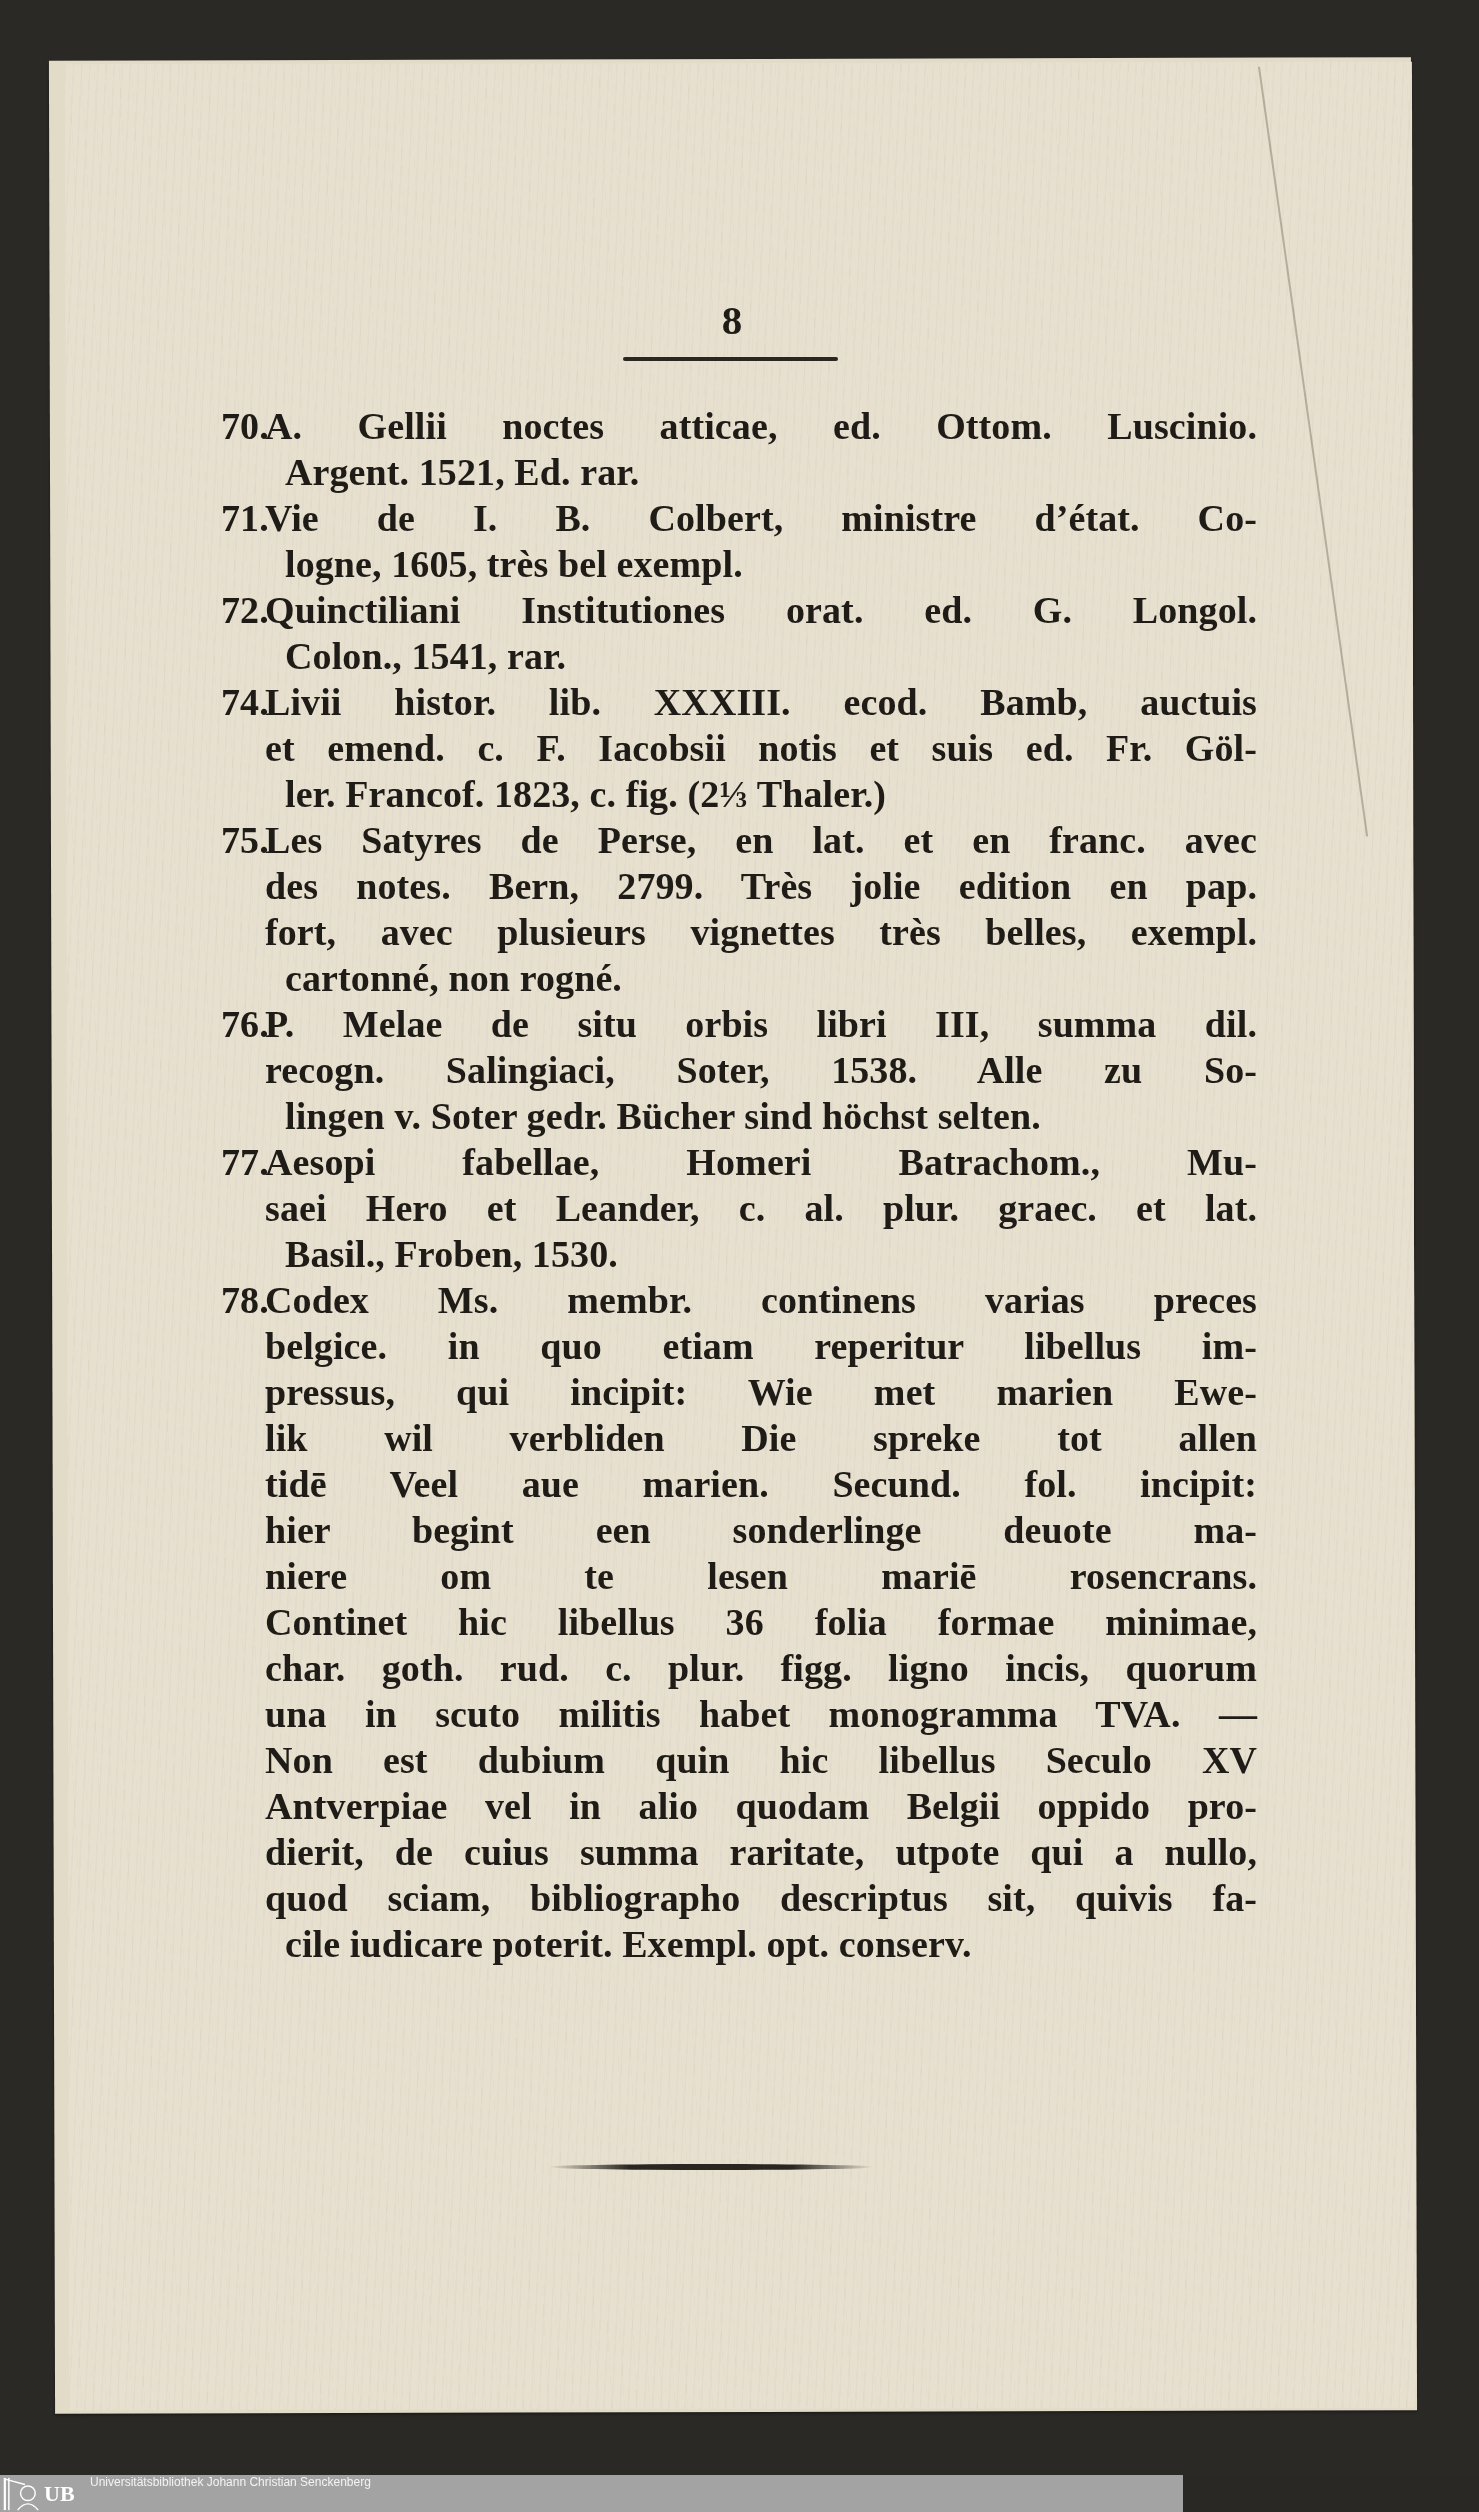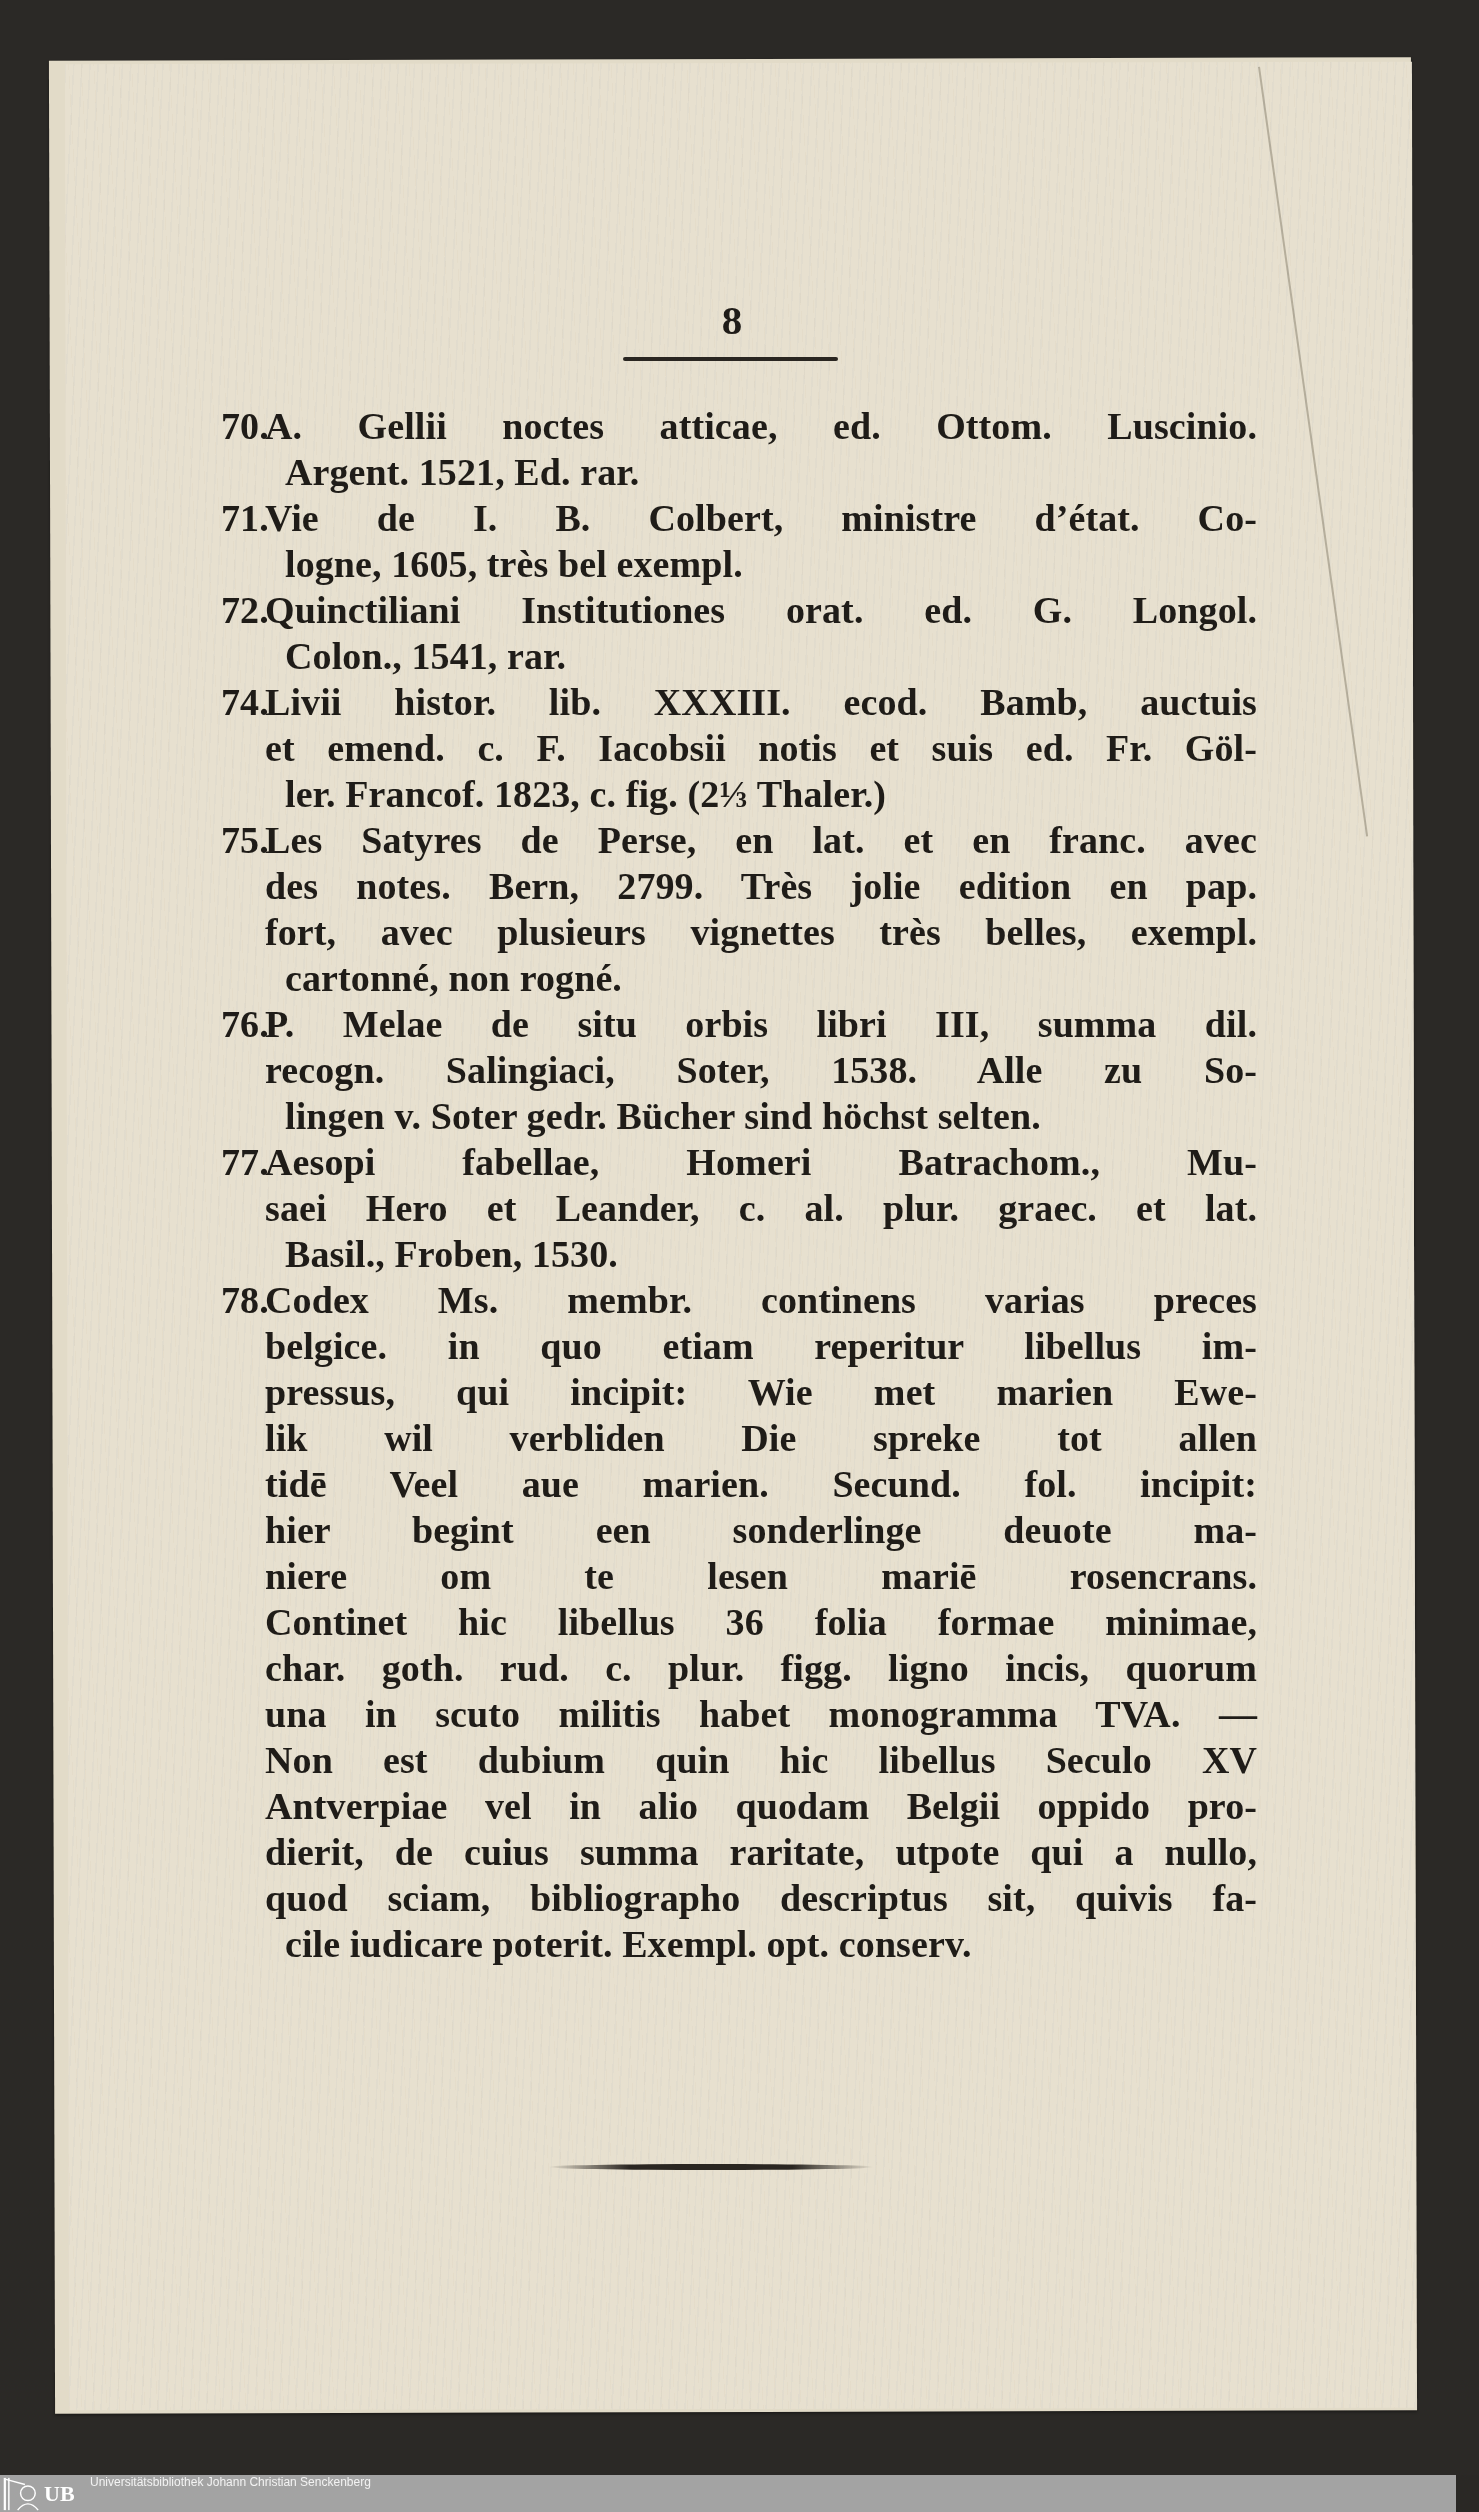--- a/index.html
+++ b/index.html
@@ -48,21 +48,21 @@
   .entries {
     position: absolute; left: 221px; top: 403px; width: 1036px;
     color: #1f1c18; font-size: 38px; line-height: 46px; font-weight: bold;
     letter-spacing: 0.1px;
   }
   .entry { position: relative; padding-left: 44px; }
   .entry-num { position: absolute; left: 0; top: 0; font-weight: bold; }
   .line { display: block; white-space: nowrap; text-align: justify; text-align-last: justify; }
   .line.last { text-align-last: left; margin-left: 20px; }
   .footer {
-    position: absolute; left: 0; top: 2475px; width: 1456px; height: 37px;
+    position: absolute; left: 0; top: 2475px; width: 1183px; height: 37px;
     background: #a3a3a3; color: #f3f3f3;
     font-family: "Liberation Sans", "DejaVu Sans", sans-serif;
   }
   .logo {
     position: absolute; left: 3px; top: 1.5px; width: 81px; height: 34px;
   }
   .logo-text { position: absolute; left: 41px; top: 4.4px; font-size: 22px; font-weight: bold; color: #fff; font-family: "Liberation Serif", serif; }
   .footer-l1 { position: absolute; left: 90px; top: 0; font-size: 12px; text-align: right; }
   .footer-l2 { position: absolute; left: 90px; top: 18.5px; font-size: 12px; margin-top: 21px; }
 </style>

